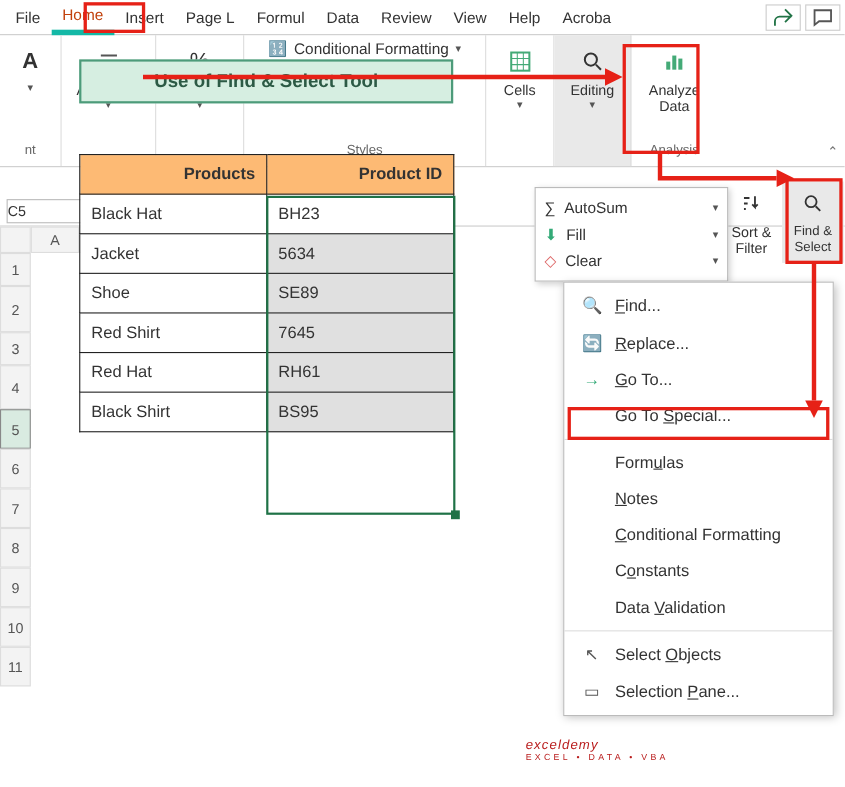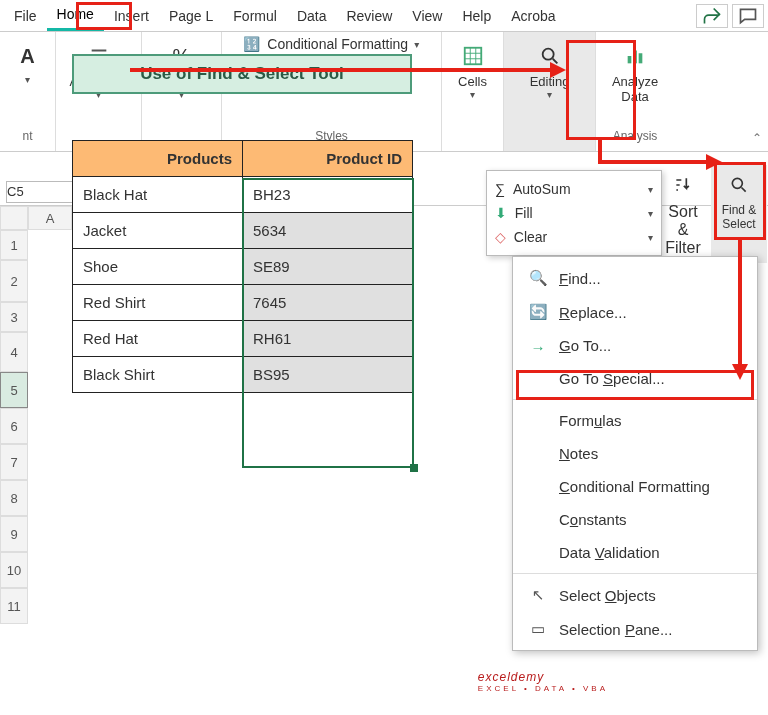--- a/index.html
+++ b/index.html
@@ -1,21 +1,21 @@
 <!DOCTYPE html>
 <html><head>
 <meta charset="utf-8">
 <style>
   * { box-sizing: border-box; font-family: 'Segoe UI', Tahoma, sans-serif; }
   body { margin: 0; background: #fff; width: 768px; height: 715px; position: relative; overflow: hidden; font-size: 14px; color: #333; }
 
   
   .tabs { display: flex; align-items: center; height: 32px; border-bottom: 1px solid #ccc; padding: 0 4px; gap: 0; }
   .tab { padding: 6px 10px; font-size: 14px; cursor: pointer; }
-  .tab.active { border-bottom: 3px solid #14b8a6; color: #000000; }
+  .tab.active { border-bottom: 5px solid #14b8a6; color: #c2410c; }
   .tab-end { margin-left: auto; display: flex; gap: 4px; }
   .icon-btn { width: 32px; height: 24px; border: 1px solid #ccc; display: flex; align-items: center; justify-content: center; background: #fff; }
 
   
   .ribbon { display: flex; height: 120px; border-bottom: 1px solid #ccc; position: relative; }
   .group { border-right: 1px solid #ddd; padding: 4px 8px; display: flex; flex-direction: column; align-items: center; justify-content: space-between; }
   .group-label { font-size: 12px; color: #666; margin-top: auto; padding-bottom: 4px; }
   .big-btn { display: flex; flex-direction: column; align-items: center; padding: 6px 8px; font-size: 13px; text-align: center; cursor: pointer; }
   .big-btn .ico { width: 28px; height: 28px; display: flex; align-items: center; justify-content: center; margin-bottom: 4px; }
   .chev { font-size: 10px; color: #555; }
@@ -162,21 +162,21 @@
       <span class="ico">
           <svg viewBox="0 0 24 24" width="22" height="22">
             <rect x="3" y="3" width="18" height="18" fill="none" stroke="#4a7" stroke-width="2"></rect>
             <path stroke="#4a7" d="M3 9h18M3 15h18M9 3v18M15 3v18"></path>
           </svg>
         </span>
       <span>Cells</span>
       <span class="chev">▾</span>
     </div>
   </div>
-  <div class="group" style="width:92px;background:#e9e9e9">
+  <div class="group" style="width:70px;background:#e9e9e9">
     <div class="big-btn">
       <span class="ico">
           <svg viewBox="0 0 24 24" width="22" height="22">
             <circle cx="10" cy="10" r="6" fill="none" stroke="#333" stroke-width="2"></circle>
             <path stroke="#333" stroke-width="2" d="M15 15l5 5"></path>
           </svg>
         </span>
       <span>Editing</span>
       <span class="chev">▾</span>
     </div>
@@ -290,21 +290,21 @@
       <span>Clear</span>
       <span class="chev" style="margin-left:auto">▾</span>
     </div>
   <div class="side">
     <div class="big-btn">
       <span class="ico">
           <svg viewBox="0 0 24 24" width="20" height="20">
             <path stroke="#333" stroke-width="2" fill="none" d="M4 6h6M4 12h4M4 18h2M16 4v12l-3-3m3 3l3-3"></path>
           </svg>
         </span>
-      <span style="font-size:16px">Sort &amp; Filter</span>
+      <span style="font-size:13px">Sort &amp; Filter</span>
     </div>
     <div class="big-btn" style="background:#e9e9e9">
       <span class="ico">
           <svg viewBox="0 0 24 24" width="20" height="20">
             <circle cx="10" cy="10" r="6" fill="none" stroke="#333" stroke-width="2"></circle>
             <path stroke="#333" stroke-width="2" d="M15 15l5 5"></path>
           </svg>
         </span>
       <span style="font-size:12px">Find &amp; Select</span>
     </div>

